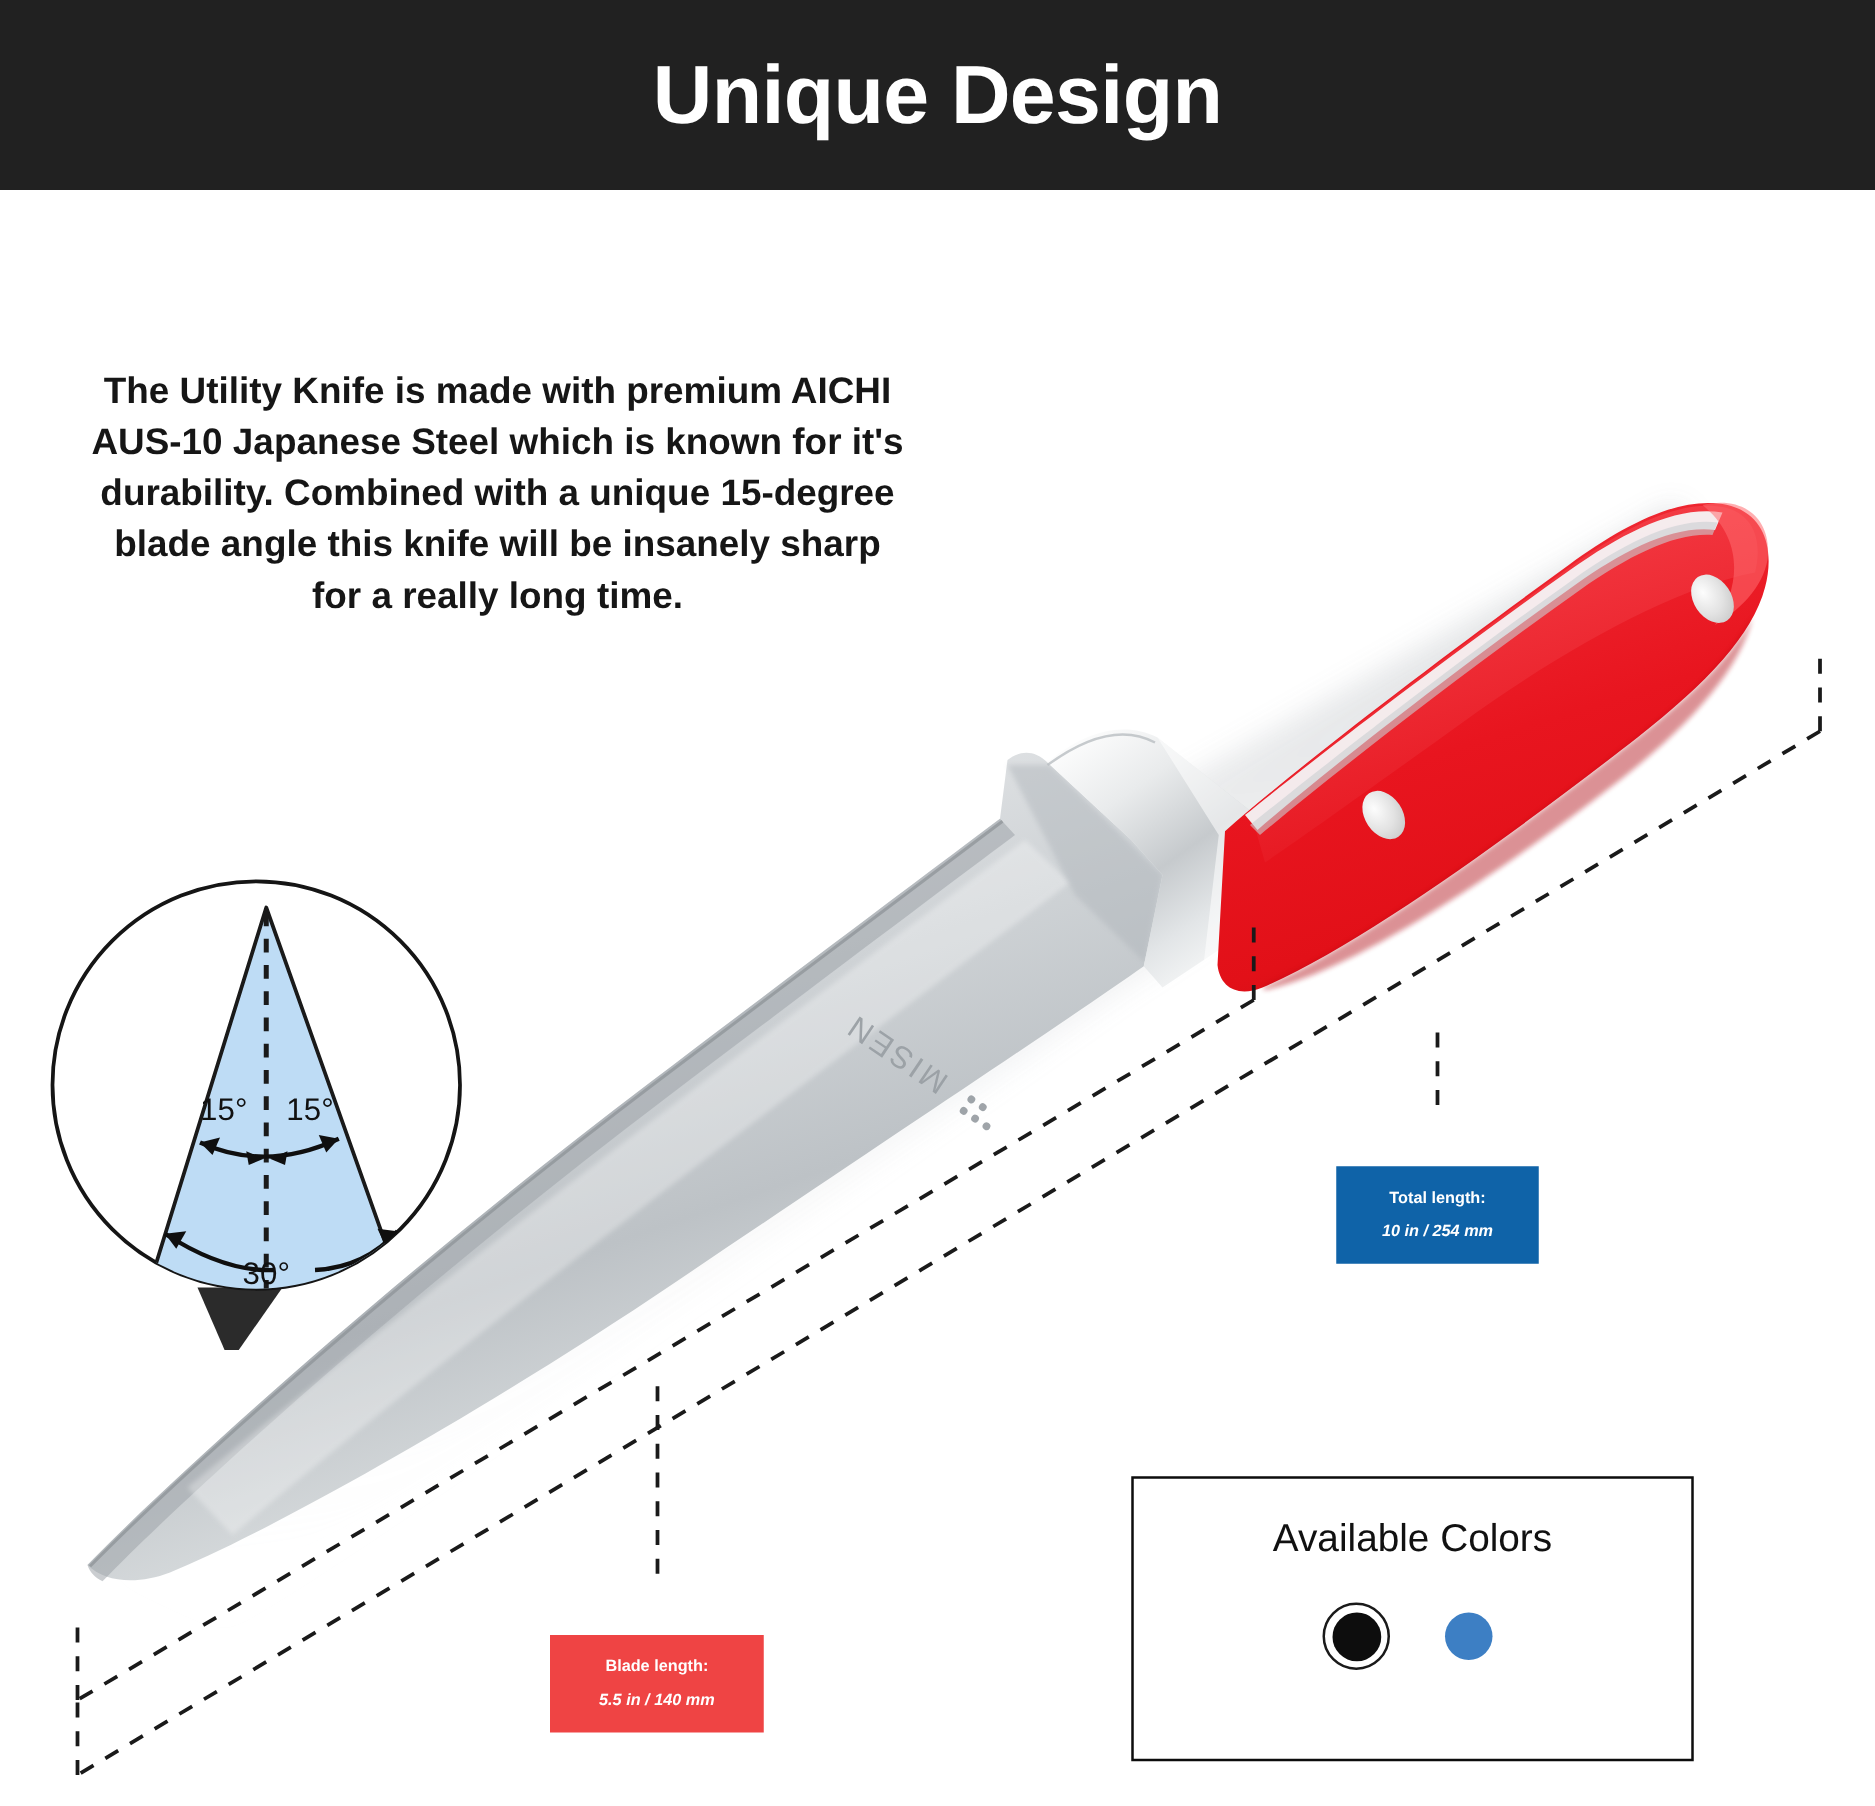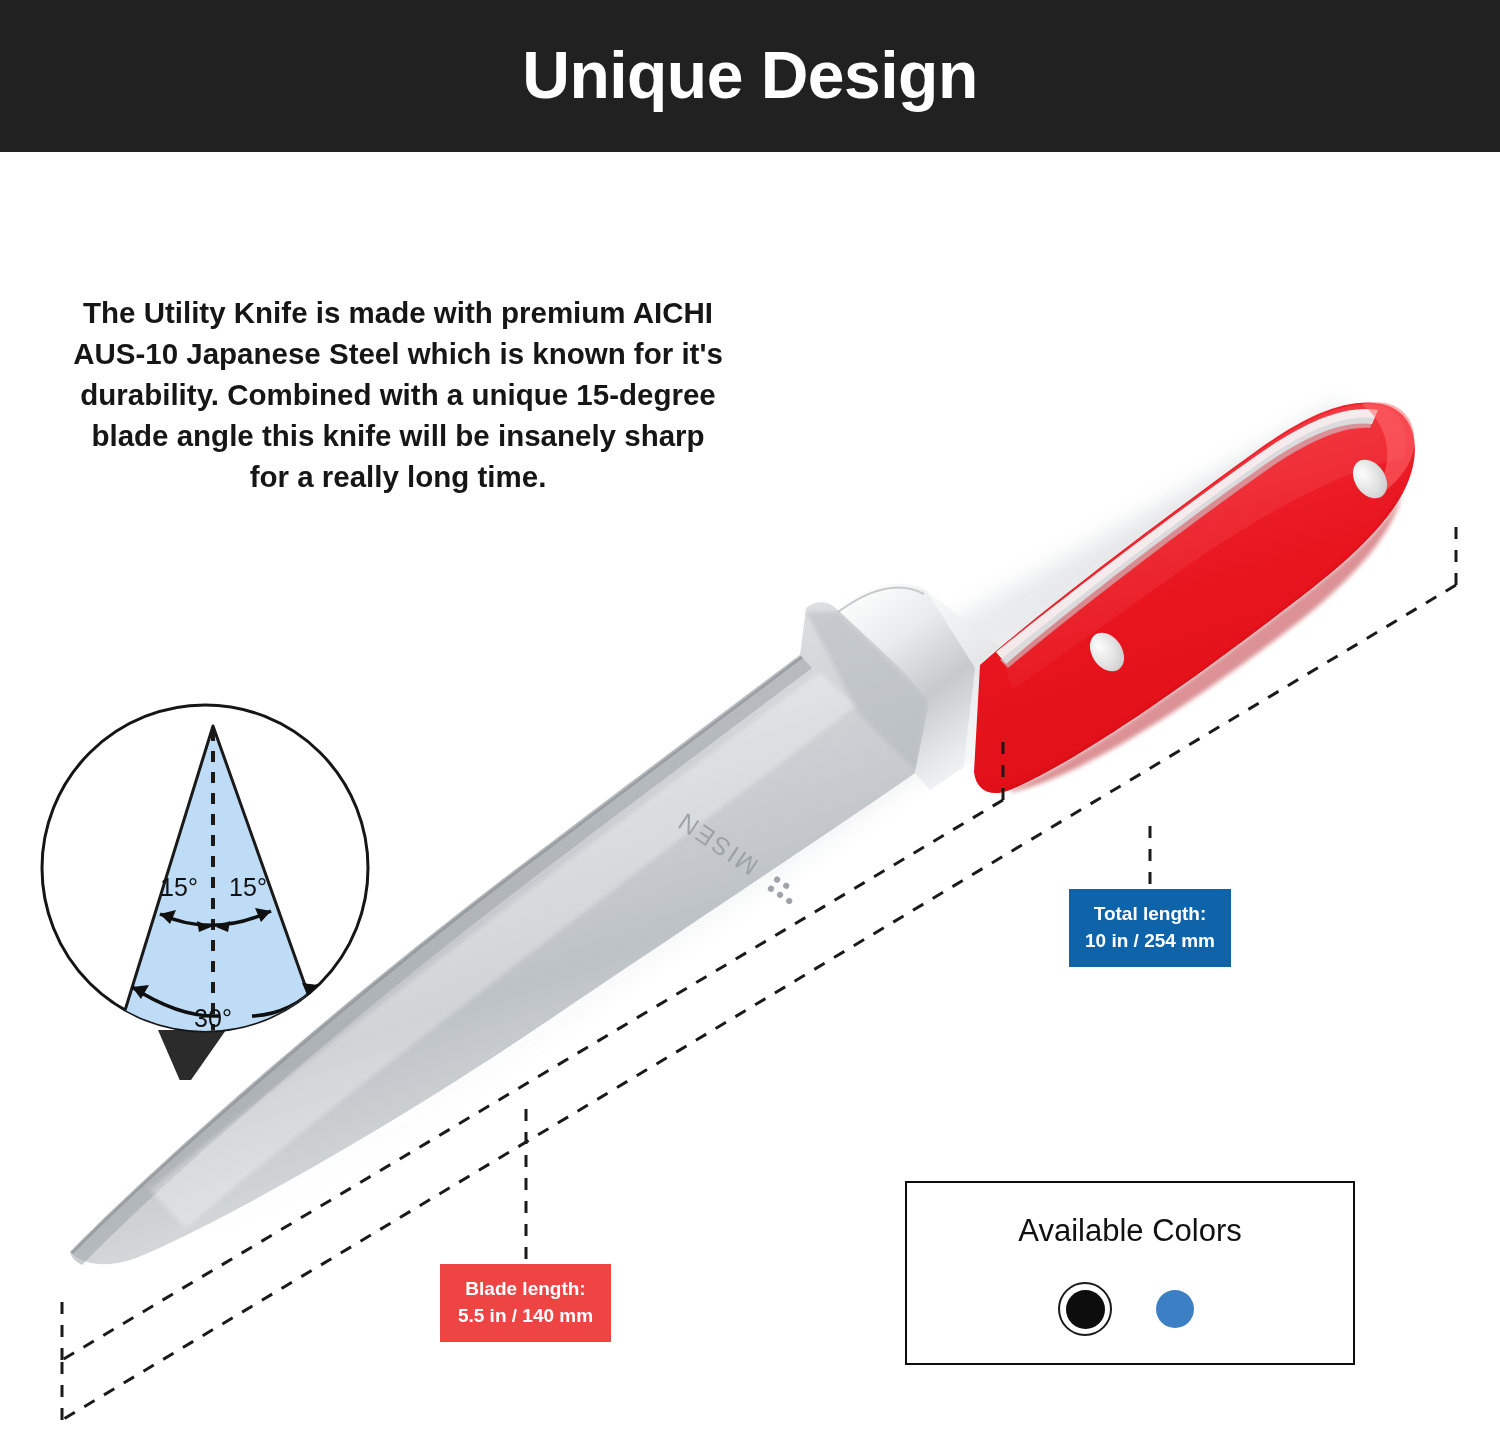--- a/index.html
+++ b/index.html
@@ -72,48 +72,49 @@
     width: 330px;
     height: 380px;
   }
   #angle-detail svg { display: block; }
 
   
   .callout {
     position: absolute;
     background: #0f63a8;
     color: #ffffff;
-    font-size: 19px;
+    font-size: 13px;
     font-weight: 700;
     line-height: 27px;
     text-align: center;
     padding: 11px 14px 13px 14px;
     box-sizing: border-box;
     white-space: nowrap;
+    margin-top: 44px;
   }
   #callout-total {
     left: 1069px;
     top: 889px;
     width: 162px;
   }
   #callout-blade {
     left: 440px;
     top: 1264px;
     width: 171px;
   }
   .callout-line1 { display: block; }
-  .callout-line2 { display: block; }
+  .callout-line2 { display: block; font-style: italic; }
 
   
   #colors-panel {
     position: absolute;
     left: 905px;
     top: 1181px;
     width: 450px;
-    height: 184px;
+    height: 228px;
     border: 2px solid #0d0d0d;
     background: #ffffff;
     box-sizing: border-box;
   }
   #colors-title {
     position: absolute;
     left: 0;
     top: 28px;
     width: 446px;
     text-align: center;

